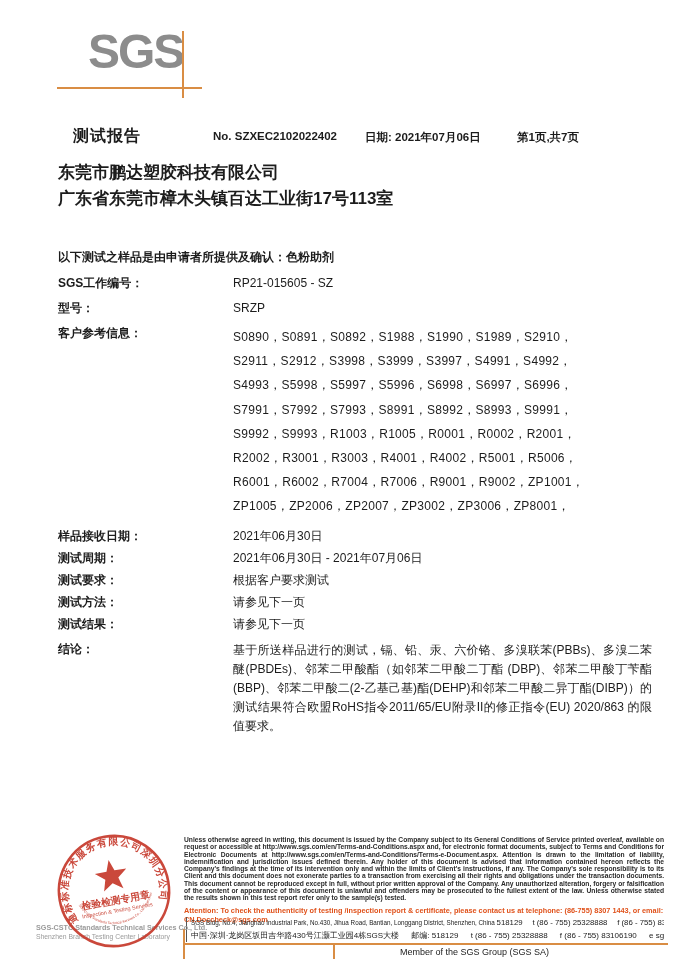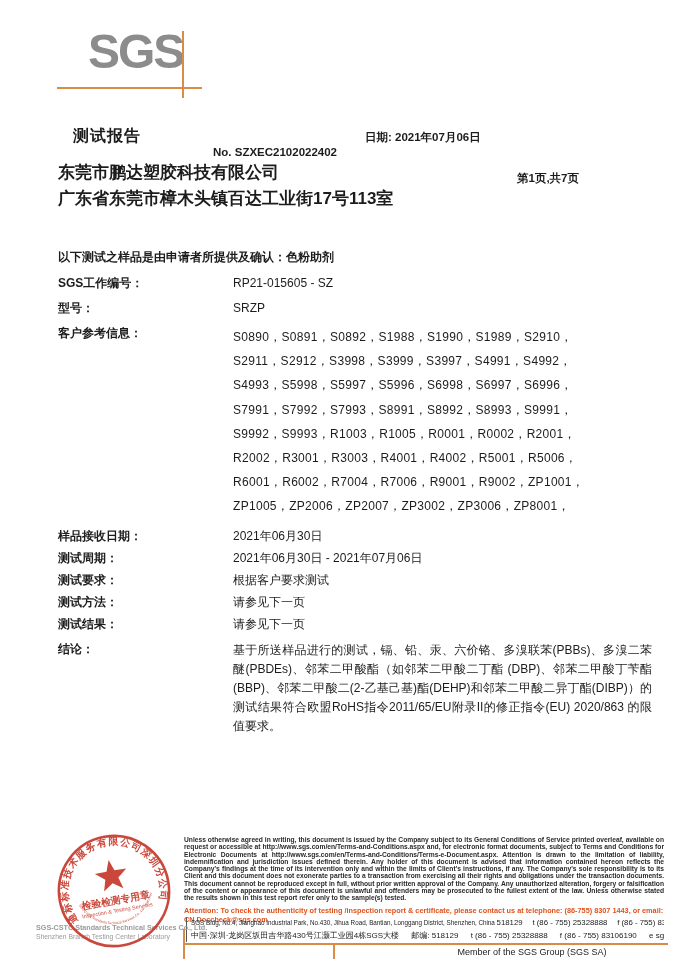--- a/index.html
+++ b/index.html
@@ -7,23 +7,23 @@
   body { font-family:"Liberation Sans","DejaVu Sans",sans-serif; color:#1c1c1c; }
   .page { position:relative; width:677px; height:959px; background:#fff; overflow:hidden;padding-left:7px; }
 
   
   .logo-text { position:absolute; left:88px; top:28px; font-size:48px; font-weight:700;
                color:#8c8c8c; letter-spacing:-2px; line-height:1; }
   .logo-hline { position:absolute; left:57px; top:87px; width:145px; height:2px; background:#d98d44; }
   .logo-vline { position:absolute; left:182px; top:31px; width:2px; height:67px; background:#d98d44; }
 
   .doc-title { position:absolute; left:73px; top:126px; font-size:16px; font-weight:700; letter-spacing:1px; }
-  .report-no { position:absolute; left:213px; top:146px; font-size:11.5px; font-weight:600; }
+  .report-no { position:absolute; left:213px; top:130px; font-size:11.5px; font-weight:600; }
   .report-date { position:absolute; left:365px; top:130px; font-size:11.5px; font-weight:600; }
-  .page-info { position:absolute; left:517px; top:130px; font-size:11.5px; font-weight:600;margin-top:41px; }
+  .page-info { position:absolute; left:517px; top:130px; font-size:11.5px; font-weight:600; }
 
   .applicant { position:absolute; left:58px; top:160px; font-size:17px; font-weight:600; line-height:26px; }
 
   
   .main { position:absolute; left:58px; top:249px; width:594px; font-size:12px; }
   .statement { font-weight:600; line-height:16px; margin-bottom:10px; }
   .frow { display:flex; align-items:flex-start; margin-bottom:9px;gap:8px; }
   .frow .lbl { width:167px; flex:0 0 167px; font-weight:600; line-height:16px; }
   .frow .val { flex:1; line-height:16px; font-weight:400; }
   .frow .val.codes div { line-height:24.2px; letter-spacing:.3px; }
@@ -47,21 +47,21 @@
   .addr-line { white-space:nowrap; overflow:hidden; }
   .addr-line.en { font-size:6.3px; line-height:12px; color:#222; }
   .addr-line.en .big { font-size:7.8px; }
   .addr-line.en .sep { display:inline-block; width:8px; }
   .addr-line.cn { font-size:8px; line-height:13px; color:#222; }
   .addr-line.cn .sep { display:inline-block; width:10px; }
 
   .orange-rule { position:absolute; left:184px; top:943px; width:484px; height:2px; background:#d98d44; }
   .cross-v { position:absolute; left:183px; top:929px; width:2px; height:30px; background:#d98d44; }
   .tick-v { position:absolute; left:333px; top:944px; width:2px; height:15px; background:#d98d44; }
-  .member { position:absolute; left:400px; top:947px; width:264px; text-align:center;
+  .member { position:absolute; left:400px; top:947px; width:264px; text-align:left;
             font-size:9px; color:#222; font-weight:400; }
 </style>
 </head>
 <body>
 
 <div class="page">
 
   <div class="logo-text">SGS</div>
   <div class="logo-hline"></div>
   <div class="logo-vline"></div>

